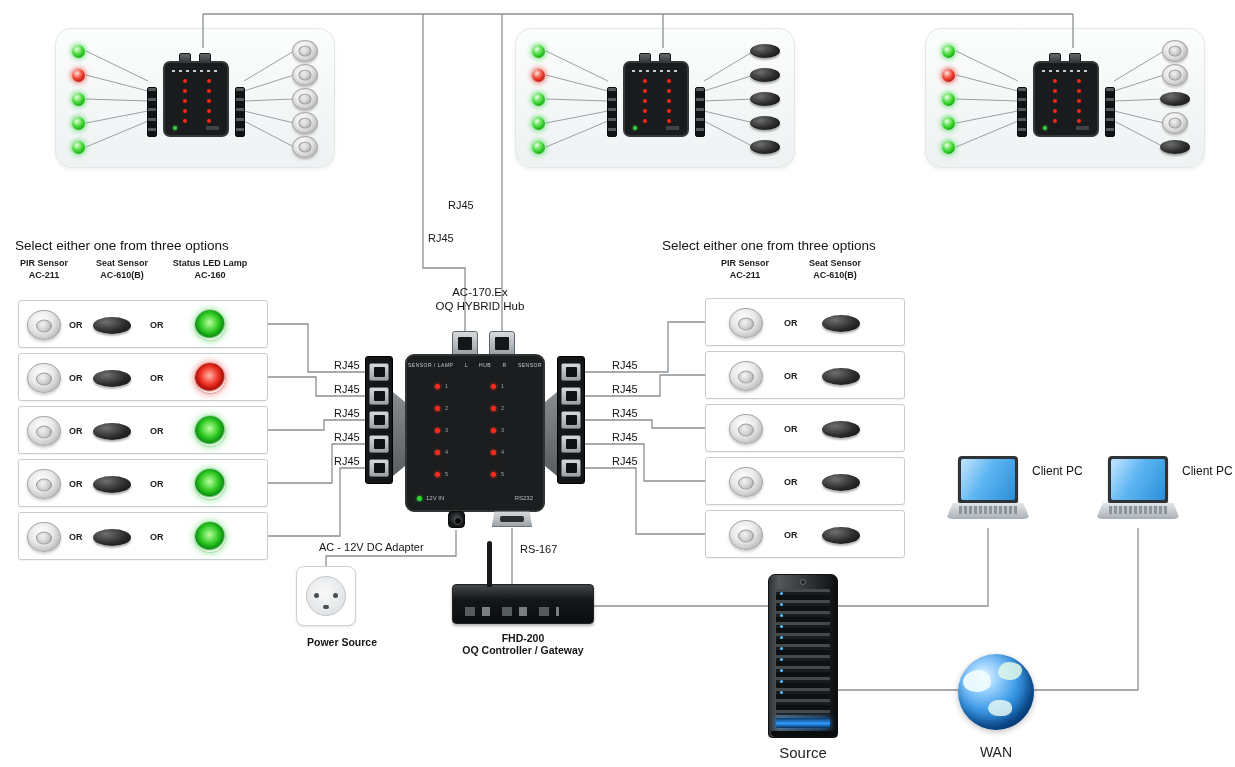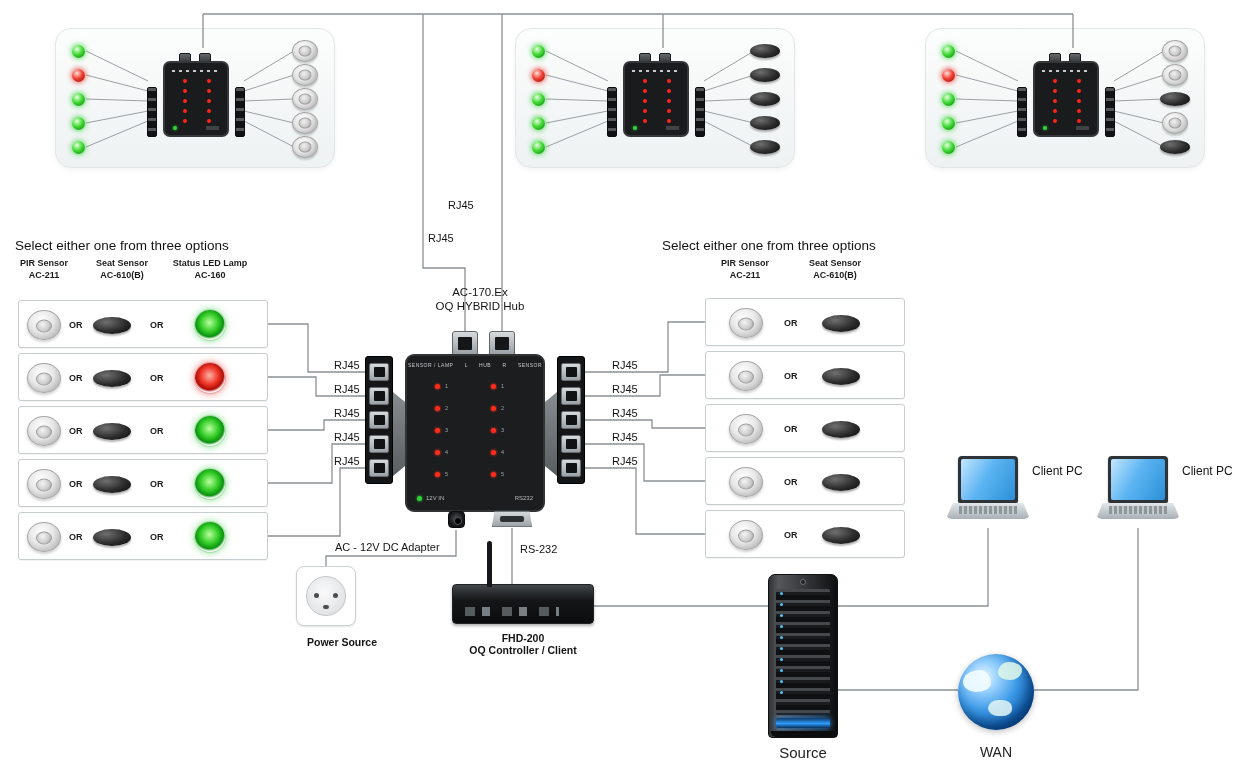--- a/index.html
+++ b/index.html
@@ -423,36 +423,36 @@
     <span class="dome" style="left:23px;top:9px"></span>
     <span class="or" style="left:78px;top:19px">OR</span>
     <span class="oval" style="left:116px;top:16px"></span>
   </div>
   <div class="opt-row r" style="left:705px;top:510px">
     <span class="dome" style="left:23px;top:9px"></span>
     <span class="or" style="left:78px;top:19px">OR</span>
     <span class="oval" style="left:116px;top:16px"></span>
   </div>
 
-  <span class="lbl" style="left:335px;top:541px;font-size:11px">AC - 12V DC Adapter</span>
-  <span class="lbl" style="left:520px;top:543px;font-size:11px">RS-232</span>
+  <span class="lbl" style="left:319px;top:541px;font-size:11px">AC - 12V DC Adapter</span>
+  <span class="lbl" style="left:520px;top:543px;font-size:11px">RS-167</span>
 
   <div class="psrc abs">
     <span class="socket">
         <span class="sockhole"></span>
       </span>
   </div>
   <div class="lbl cap" style="left:304px;top:636px;width:76px">Power Source</div>
 
   <div class="fhd abs">
     <span class="antenna"></span>
     <span class="fports"></span>
   </div>
   <div class="lbl cap" style="left:452px;top:632px;width:142px">FHD-200</div>
-  <div class="lbl cap" style="left:442px;top:644px;width:162px">OQ Controller / Client</div>
+  <div class="lbl cap" style="left:442px;top:644px;width:162px">OQ Controller / Gateway</div>
 
   <div class="server abs">
     <span class="srv-cam"></span>
     <span class="srv-slats"></span>
     <span class="srv-dots"></span>
     <span class="srv-glow"></span>
     <span class="srv-base"></span>
   </div>
   <div class="lbl plain" style="left:768px;top:744px;width:70px;text-align:center;font-size:15px">Source</div>
 

